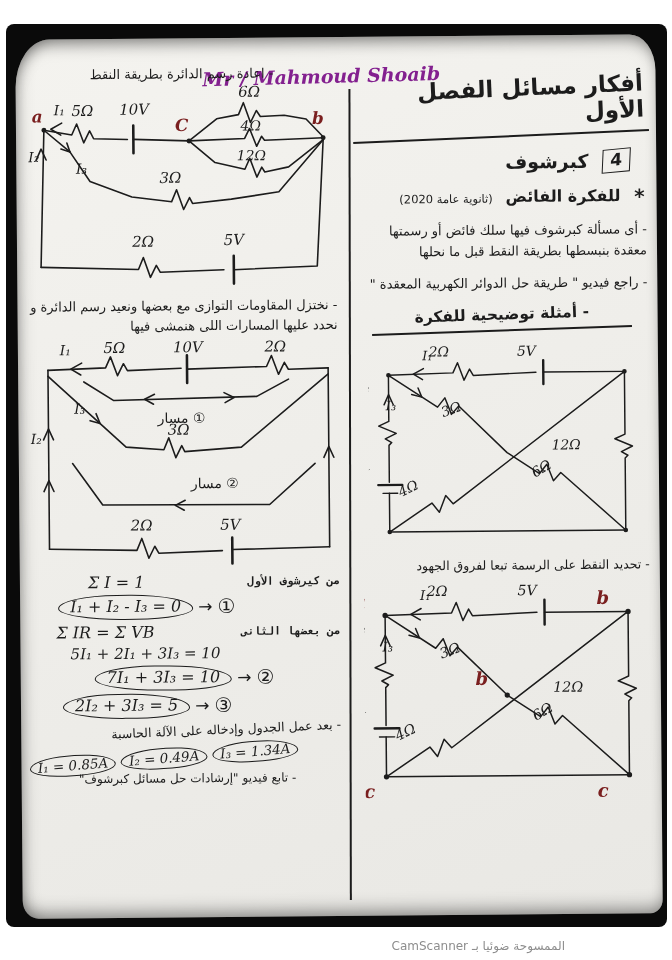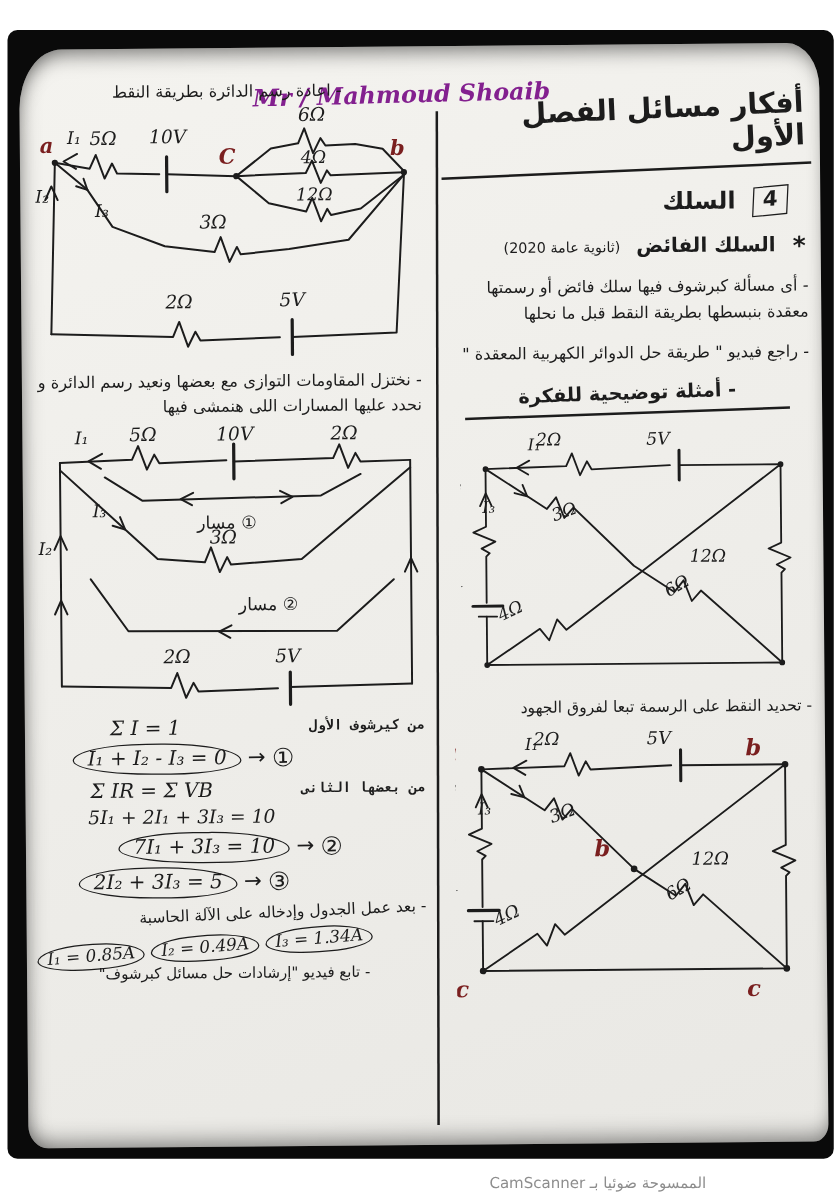--- a/index.html
+++ b/index.html
@@ -70,26 +70,26 @@
     <div class="page">
 
       <div class="header-name">Mr / Mahmoud Shoaib</div>
       <div class="divider"></div>
 
       <div class="col-right">
         <div class="rc-title">أفكار مسائل الفصل الأول</div>
 
         <div class="rc-sub">
           <span class="numbox">4</span>
-          <span>السلك</span>
+          <span>كبرشوف</span>
         </div>
 
         <div class="rc-star">
           <span class="star">*</span>
-          <span>السلك الفائض</span>
+          <span>للفكرة الفائض</span>
           <span class="small-note">(ثانوية عامة 2020)</span>
         </div>
 
         <div class="rc-par">- أى مسألة كبرشوف فيها سلك فائض أو رسمتها معقدة بنبسطها بطريقة النقط قبل ما نحلها</div>
         <div class="rc-par">- راجع فيديو " طريقة حل الدوائر الكهربية المعقدة "</div>
 
         <div class="rc-h2">- أمثلة توضيحية للفكرة</div>
 
         <svg class="circ" viewBox="0 0 295 232" width="272" style="margin:4px auto 0 14px;">
           <g>
@@ -247,21 +247,21 @@
           <div class="eq-row">
             <span style="margin-left:56px">Σ I = 1</span>
             <span class="eq-label">من كيرشوف الأول</span>
           </div>
           <div class="eq-row" style="margin-left:26px">
             <span class="bubble">I₁ + I₂ - I₃ = 0</span>
             <span class="arrow">→</span>
             <span class="cnum">①</span>
           </div>
           <div class="eq-row">
-            <span style="margin-left:40px">Σ IR = Σ VB</span>
+            <span style="margin-left:24px">Σ IR = Σ VB</span>
             <span class="eq-label">من بعضها الثانى</span>
           </div>
           <div class="eq-row" style="margin-left:38px">
             <span style="font-size:15px">5I₁ + 2I₁ + 3I₃ = 10</span>
           </div>
           <div class="eq-row" style="margin-left:62px">
             <span class="bubble">7I₁ + 3I₃ = 10</span>
             <span class="arrow">→</span>
             <span class="cnum">②</span>
           </div>

